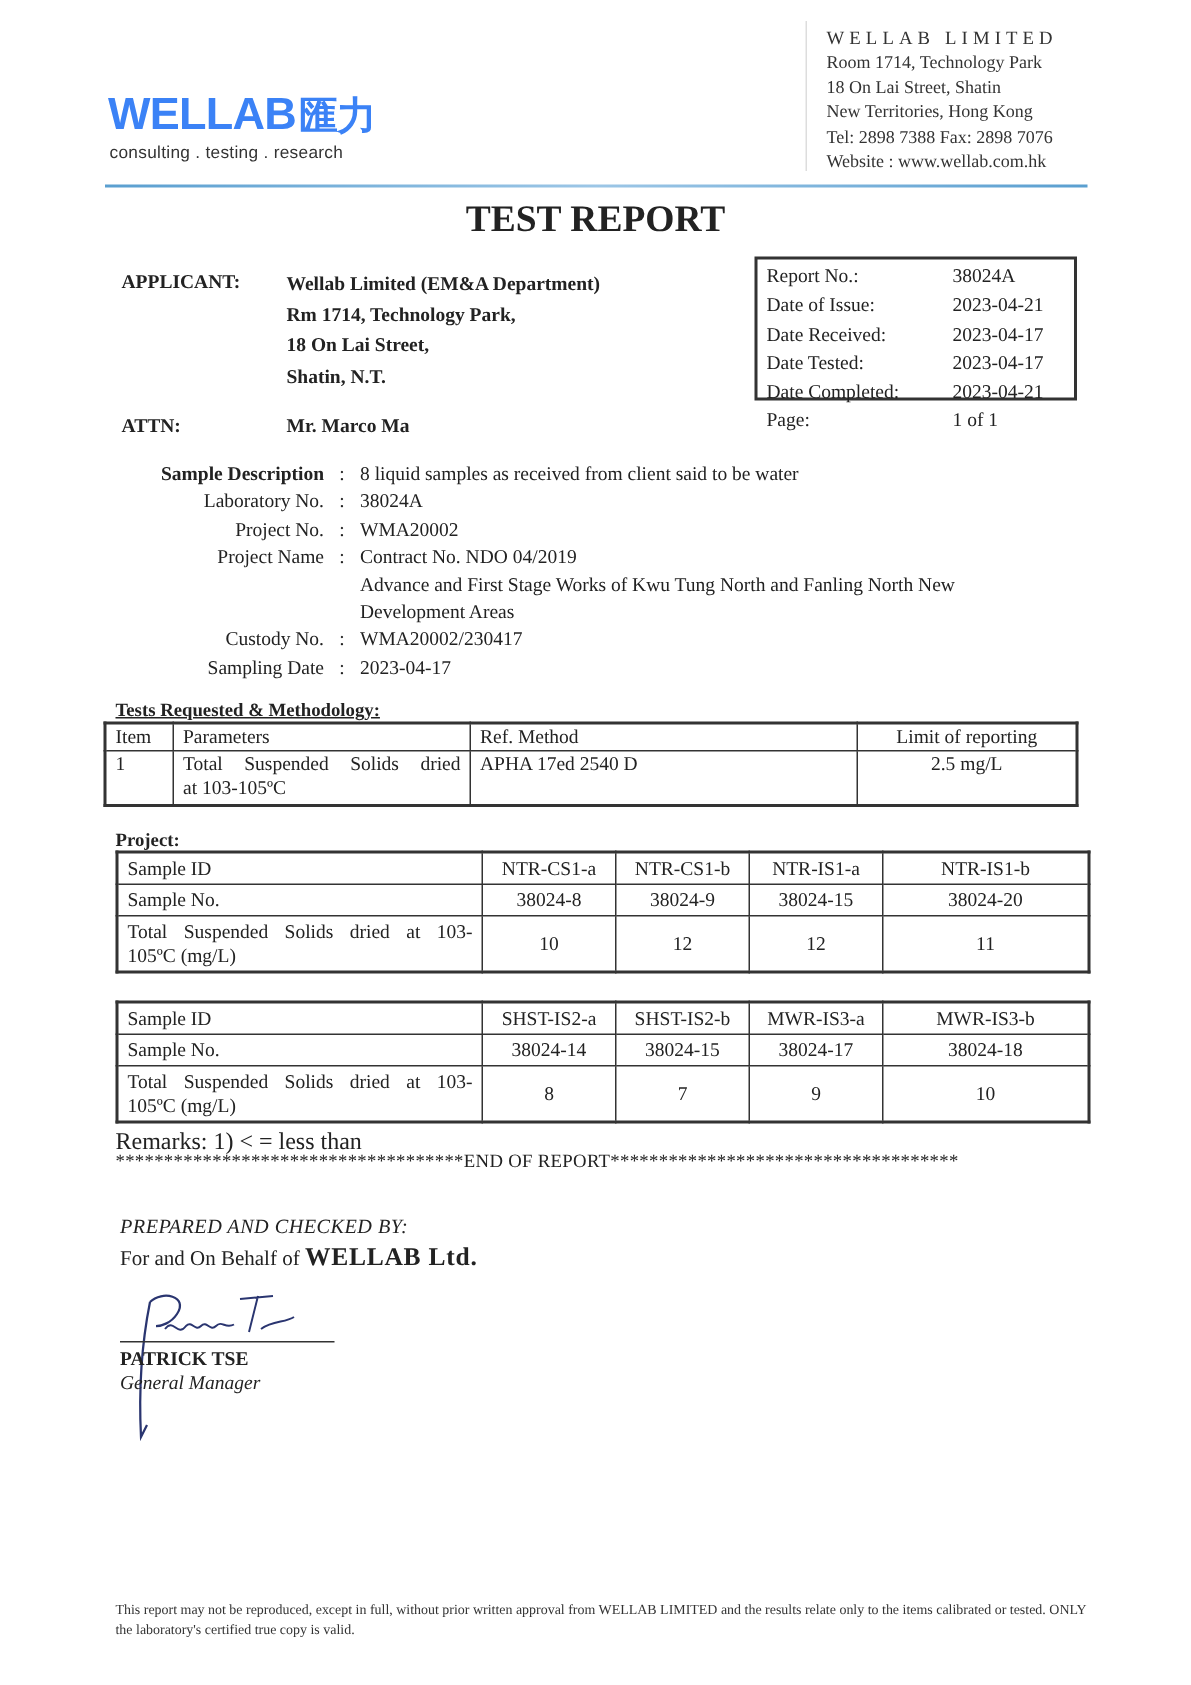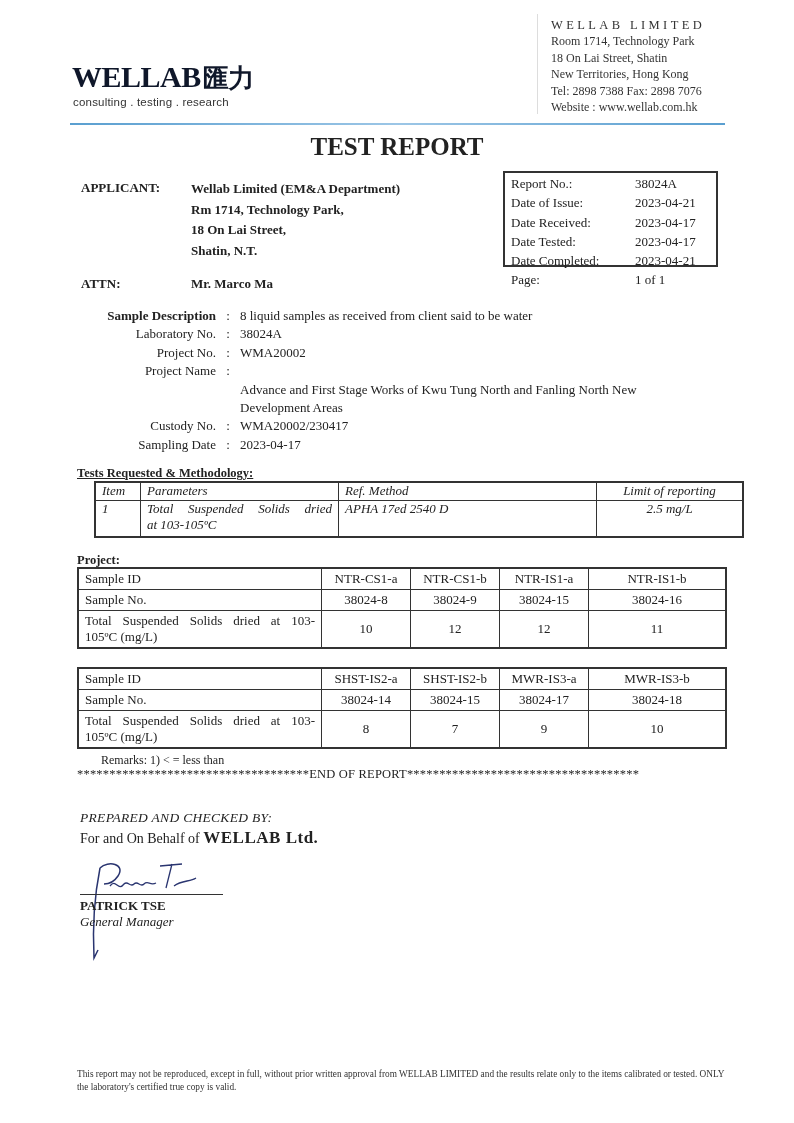--- a/index.html
+++ b/index.html
@@ -1,22 +1,22 @@
 <!DOCTYPE html>
 <html><head>
 <meta charset="utf-8">
 <style>
   html, body { margin: 0; padding: 0; background: #ffffff; }
   body { width: 794px; height: 1123px; position: relative; overflow: hidden;
          font-family: "Liberation Serif", "DejaVu Serif", serif; color: #222; }
   .abs { position: absolute; }
 
   
-  .logo-main { left: 72px; top: 62px; font-family: Liberation Serif, serif;
-               font-weight: bold; font-size: 30px; color: #0f172a; letter-spacing: -0.5px; line-height: 30px; }
+  .logo-main { left: 72px; top: 62px; font-family: Liberation Sans, sans-serif;
+               font-weight: bold; font-size: 30px; color: #3b82f6; letter-spacing: -0.5px; line-height: 30px; }
   .logo-cjk { font-size: 26px; margin-left: 2px; }
   .logo-tag { left: 73px; top: 96px; font-family: "Liberation Sans", "DejaVu Sans", sans-serif;
               font-size: 11.5px; color: #333; letter-spacing: 0.2px; }
   .addr-sep { left: 537px; top: 14px; width: 1px; height: 100px; background: #ddd; }
   .addr { left: 551px; top: 17px; font-size: 12px; line-height: 16.4px; color: #333; }
   .addr .company { letter-spacing: 3.4px; font-size: 12.5px; }
   .header-rule { left: 70px; top: 123px; width: 655px; height: 2px;
                  background: linear-gradient(to right, #5a9fd0, #9cc6e6 50%, #5a9fd0); }
 
   .title { left: 0; width: 794px; top: 133px; text-align: center; font-weight: bold; font-size: 25px; color: #222; }
@@ -42,30 +42,30 @@
   .sd-row { display: flex; }
   .sd-row .k { width: 124px; text-align: right; }
   .sd-row .k.bold { font-weight: bold; }
   .sd-row .c { width: 24px; text-align: center; }
   .sd-row .v { width: 480px; }
 
   
   .section-label { font-weight: bold; font-size: 12.5px; }
   table { border-collapse: collapse; font-size: 13px; }
   td, th { border: 1px solid #333; padding: 0 6px; font-weight: normal; vertical-align: top; }
-  .t-methods { left: 94px; top: 481px; width: 650px; font-style: italic; }
+  .t-methods { left: 69px; top: 481px; width: 650px; }
   .t-methods td { height: 17px; }
   .t-methods tr.r2 td { height: 35px; }
   .t-res { width: 650px; }
   .t-res td { text-align: center; height: 20px; vertical-align: middle; }
   .t-res td.pl { text-align: left; }
   .t-res tr.tall td { height: 36px; }
   .tbl-outer { border: 2px solid #333 !important; }
 
-  .remarks { left: 77px; top: 753px; font-size: 12px; margin-left: 24px; }
+  .remarks { left: 77px; top: 753px; font-size: 16px; }
   .eor { left: 77px; top: 767px; font-size: 12.5px; letter-spacing: 0.2px; white-space: nowrap; }
 
   .prepared { left: 80px; top: 810px; font-style: italic; font-size: 13.5px; letter-spacing: 0.3px; }
   .behalf { left: 80px; top: 828px; font-size: 14px; }
   .behalf b { font-size: 17px; letter-spacing: 0.5px; }
   .sig-svg { left: 78px; top: 858px; }
   .sig-line { left: 80px; top: 894px; width: 143px; height: 1px; background: #333; }
   .signer-name { left: 80px; top: 898px; font-weight: bold; font-size: 13px; }
   .signer-title { left: 80px; top: 914px; font-style: italic; font-size: 13px; }
 
@@ -142,20 +142,21 @@
       <span class="v">38024A</span>
     </div>
   <div class="sd-row">
       <span class="k">Project No.</span>
       <span class="c">:</span>
       <span class="v">WMA20002</span>
     </div>
   <div class="sd-row">
       <span class="k">Project Name</span>
       <span class="c">:</span>
+      <span class="v">Contract No. NDO 04/2019</span>
     </div>
   <div class="sd-row">
       <span class="k"></span>
       <span class="c"></span>
       <span class="v">Advance and First Stage Works of Kwu Tung North and Fanling North New</span>
     </div>
   <div class="sd-row">
       <span class="k"></span>
       <span class="c"></span>
       <span class="v">Development Areas</span>
@@ -202,21 +203,21 @@
     <td style="width:76px;">NTR-CS1-a</td>
     <td style="width:76px;">NTR-CS1-b</td>
     <td style="width:76px;">NTR-IS1-a</td>
     <td>NTR-IS1-b</td>
   </tr>
   <tr>
     <td class="pl">Sample No.</td>
     <td>38024-8</td>
     <td>38024-9</td>
     <td>38024-15</td>
-    <td>38024-16</td>
+    <td>38024-20</td>
   </tr>
   <tr class="tall">
     <td class="pl">
       <div style="text-align:justify; text-align-last:justify;">Total Suspended Solids dried at 103-</div>
       <div>105ºC (mg/L)</div>
     </td>
     <td>10</td>
     <td>12</td>
     <td>12</td>
     <td>11</td>

